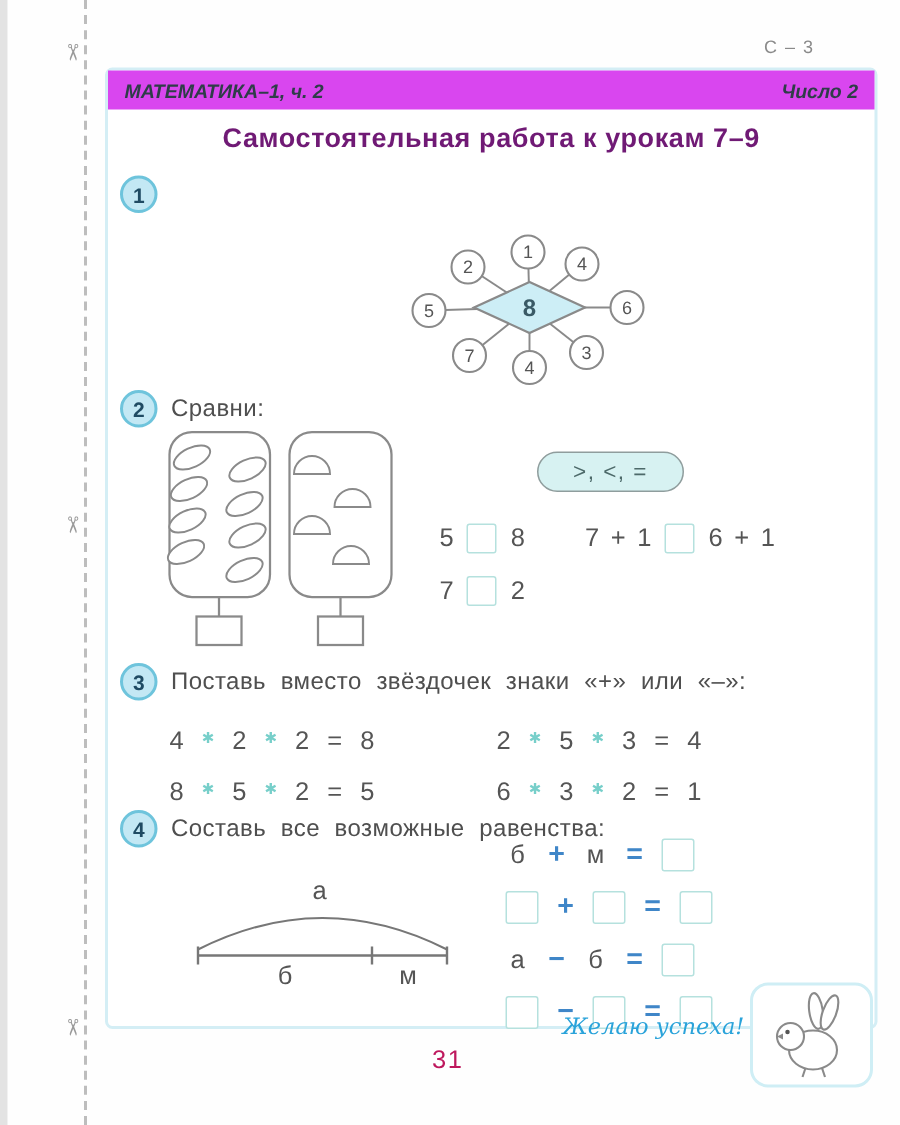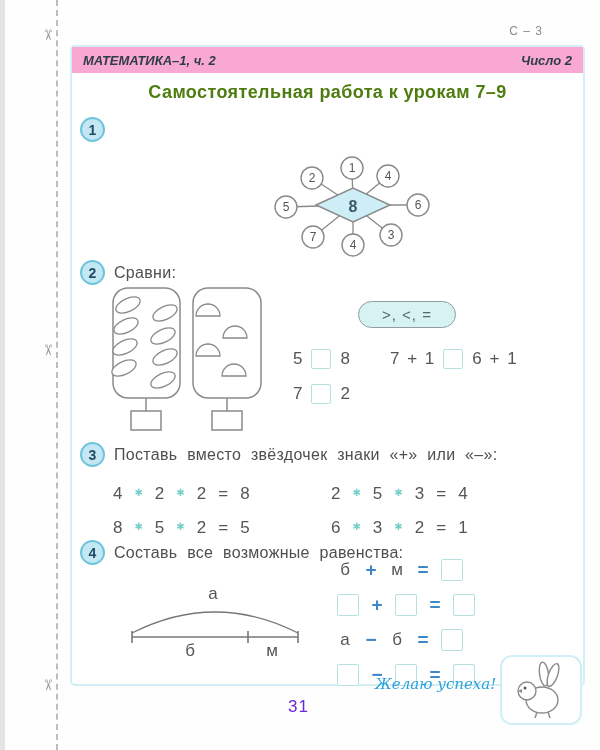--- a/index.html
+++ b/index.html
@@ -4,42 +4,42 @@
 <style>
   * { margin:0; padding:0; box-sizing:border-box; }
   html,body { width:600px; height:750px; }
   body { font-family:"Liberation Sans", sans-serif; background:#fefefe; position:relative; overflow:hidden; }
   .page { position:absolute; inset:0; }
   .edge-strip { position:absolute; left:0; top:0; width:5px; height:100%; background:#e3e3e3; }
   .cutline { position:absolute; left:56px; top:0; height:100%; border-left:2px dashed #bdbdbd; }
   .scissors { position:absolute; left:42px; font-size:15px; color:#9a9a9a; transform:rotate(90deg); }
   .code { position:absolute; top:24px; right:57px; font-size:12px; color:#8a8a8a; letter-spacing:1px; }
   .frame { position:absolute; left:70px; top:45px; width:515px; height:641px; border:2px solid #d4eef5; border-radius:5px; background:#fff; }
-  .band { position:absolute; left:72px; top:47px; width:511px; height:26px; background:#f9a8d4; display:flex; justify-content:space-between; align-items:center; padding:0 11px; font-size:13px; font-weight:bold; font-style:italic; color:#2e3d48; }
-  .title { position:absolute; left:70px; top:82px; width:515px; text-align:center; font-size:18px; font-weight:bold; color:#4d7c0f; letter-spacing:0.4px; }
+  .band { position:absolute; left:72px; top:47px; width:511px; height:26px; background:#d946ef; display:flex; justify-content:space-between; align-items:center; padding:0 11px; font-size:13px; font-weight:bold; font-style:italic; color:#2e3d48; }
+  .title { position:absolute; left:70px; top:82px; width:515px; text-align:center; font-size:18px; font-weight:bold; color:#701a75; letter-spacing:0.4px; }
   .badge { position:absolute; width:25px; height:25px; border-radius:50%; background:#c3e8f4; border:2px solid #6ec4dc; color:#1f4b63; font-weight:bold; font-size:14px; display:flex; align-items:center; justify-content:center; }
   .task-text { position:absolute; font-size:16px; color:#4f4f4f; line-height:1.4; letter-spacing:0.3px; word-spacing:5px; }
   .pill { position:absolute; left:358px; top:301px; width:98px; height:27px; border:1.5px solid #8f9d9d; border-radius:14px; background:#d7f2f2; display:flex; align-items:center; justify-content:center; font-size:15px; color:#4d6a6a; letter-spacing:1px; }
   .cmp-rows { position:absolute; left:293px; top:349px; }
   .cmp-row { display:flex; margin-bottom:15px; }
   .cmp { display:flex; align-items:center; gap:9px; font-size:17px; color:#555; word-spacing:3px; }
   .cmp.c1 { width:97px; }
   .abox { width:20px; height:20px; border:1.6px solid #b5e1de; border-radius:2px; background:#fff; display:inline-block; flex:none; }
   .eq-grid { position:absolute; left:113px; top:477px; display:grid; grid-template-rows:34px 34px; grid-auto-flow:column; grid-auto-columns:218px; }
   .eq3 { display:flex; align-items:center; gap:12px; font-size:17px; color:#555; }
   .star { font-size:10px; color:#77cfca; transform:translateY(-2px); }
   .eqs { color:#555; }
   .t4col { position:absolute; left:337px; top:558px; }
   .t4row { display:flex; align-items:center; gap:10px; height:24px; margin-bottom:11px; font-size:17px; color:#555; }
   .t4row .ltr { width:16px; text-align:center; }
   .t4row .op { width:16px; text-align:center; color:#3f86c8; font-weight:bold; font-size:19px; }
   .bbox { width:22px; height:22px; border:1.6px solid #b5e1de; border-radius:2px; background:#fff; display:inline-block; flex:none; }
   .wish { position:absolute; left:375px; top:675px; width:122px; text-align:left; font-family:"DejaVu Serif", serif; font-style:italic; font-size:15px; color:#2aa3da; white-space:nowrap; }
   .mascot { position:absolute; left:500px; top:655px; width:82px; height:70px; background:#fff; border:2px solid #cfeef5; border-radius:12px; display:flex; align-items:center; justify-content:center; }
-  .pagenum { position:absolute; left:288px; top:697px; font-size:17px; color:#6d28d9; letter-spacing:1px; }
+  .pagenum { position:absolute; left:288px; top:697px; font-size:17px; color:#be185d; letter-spacing:1px; }
   svg { display:block; }
   svg text { font-family:"Liberation Sans", sans-serif; }
   .diagram1 { position:absolute; left:268px; top:155px; }
   .placards { position:absolute; left:103px; top:283px; }
   .segment { position:absolute; left:100px; top:583px; }
 </style>
 </head>
 <body>
 
 <div class="page">

